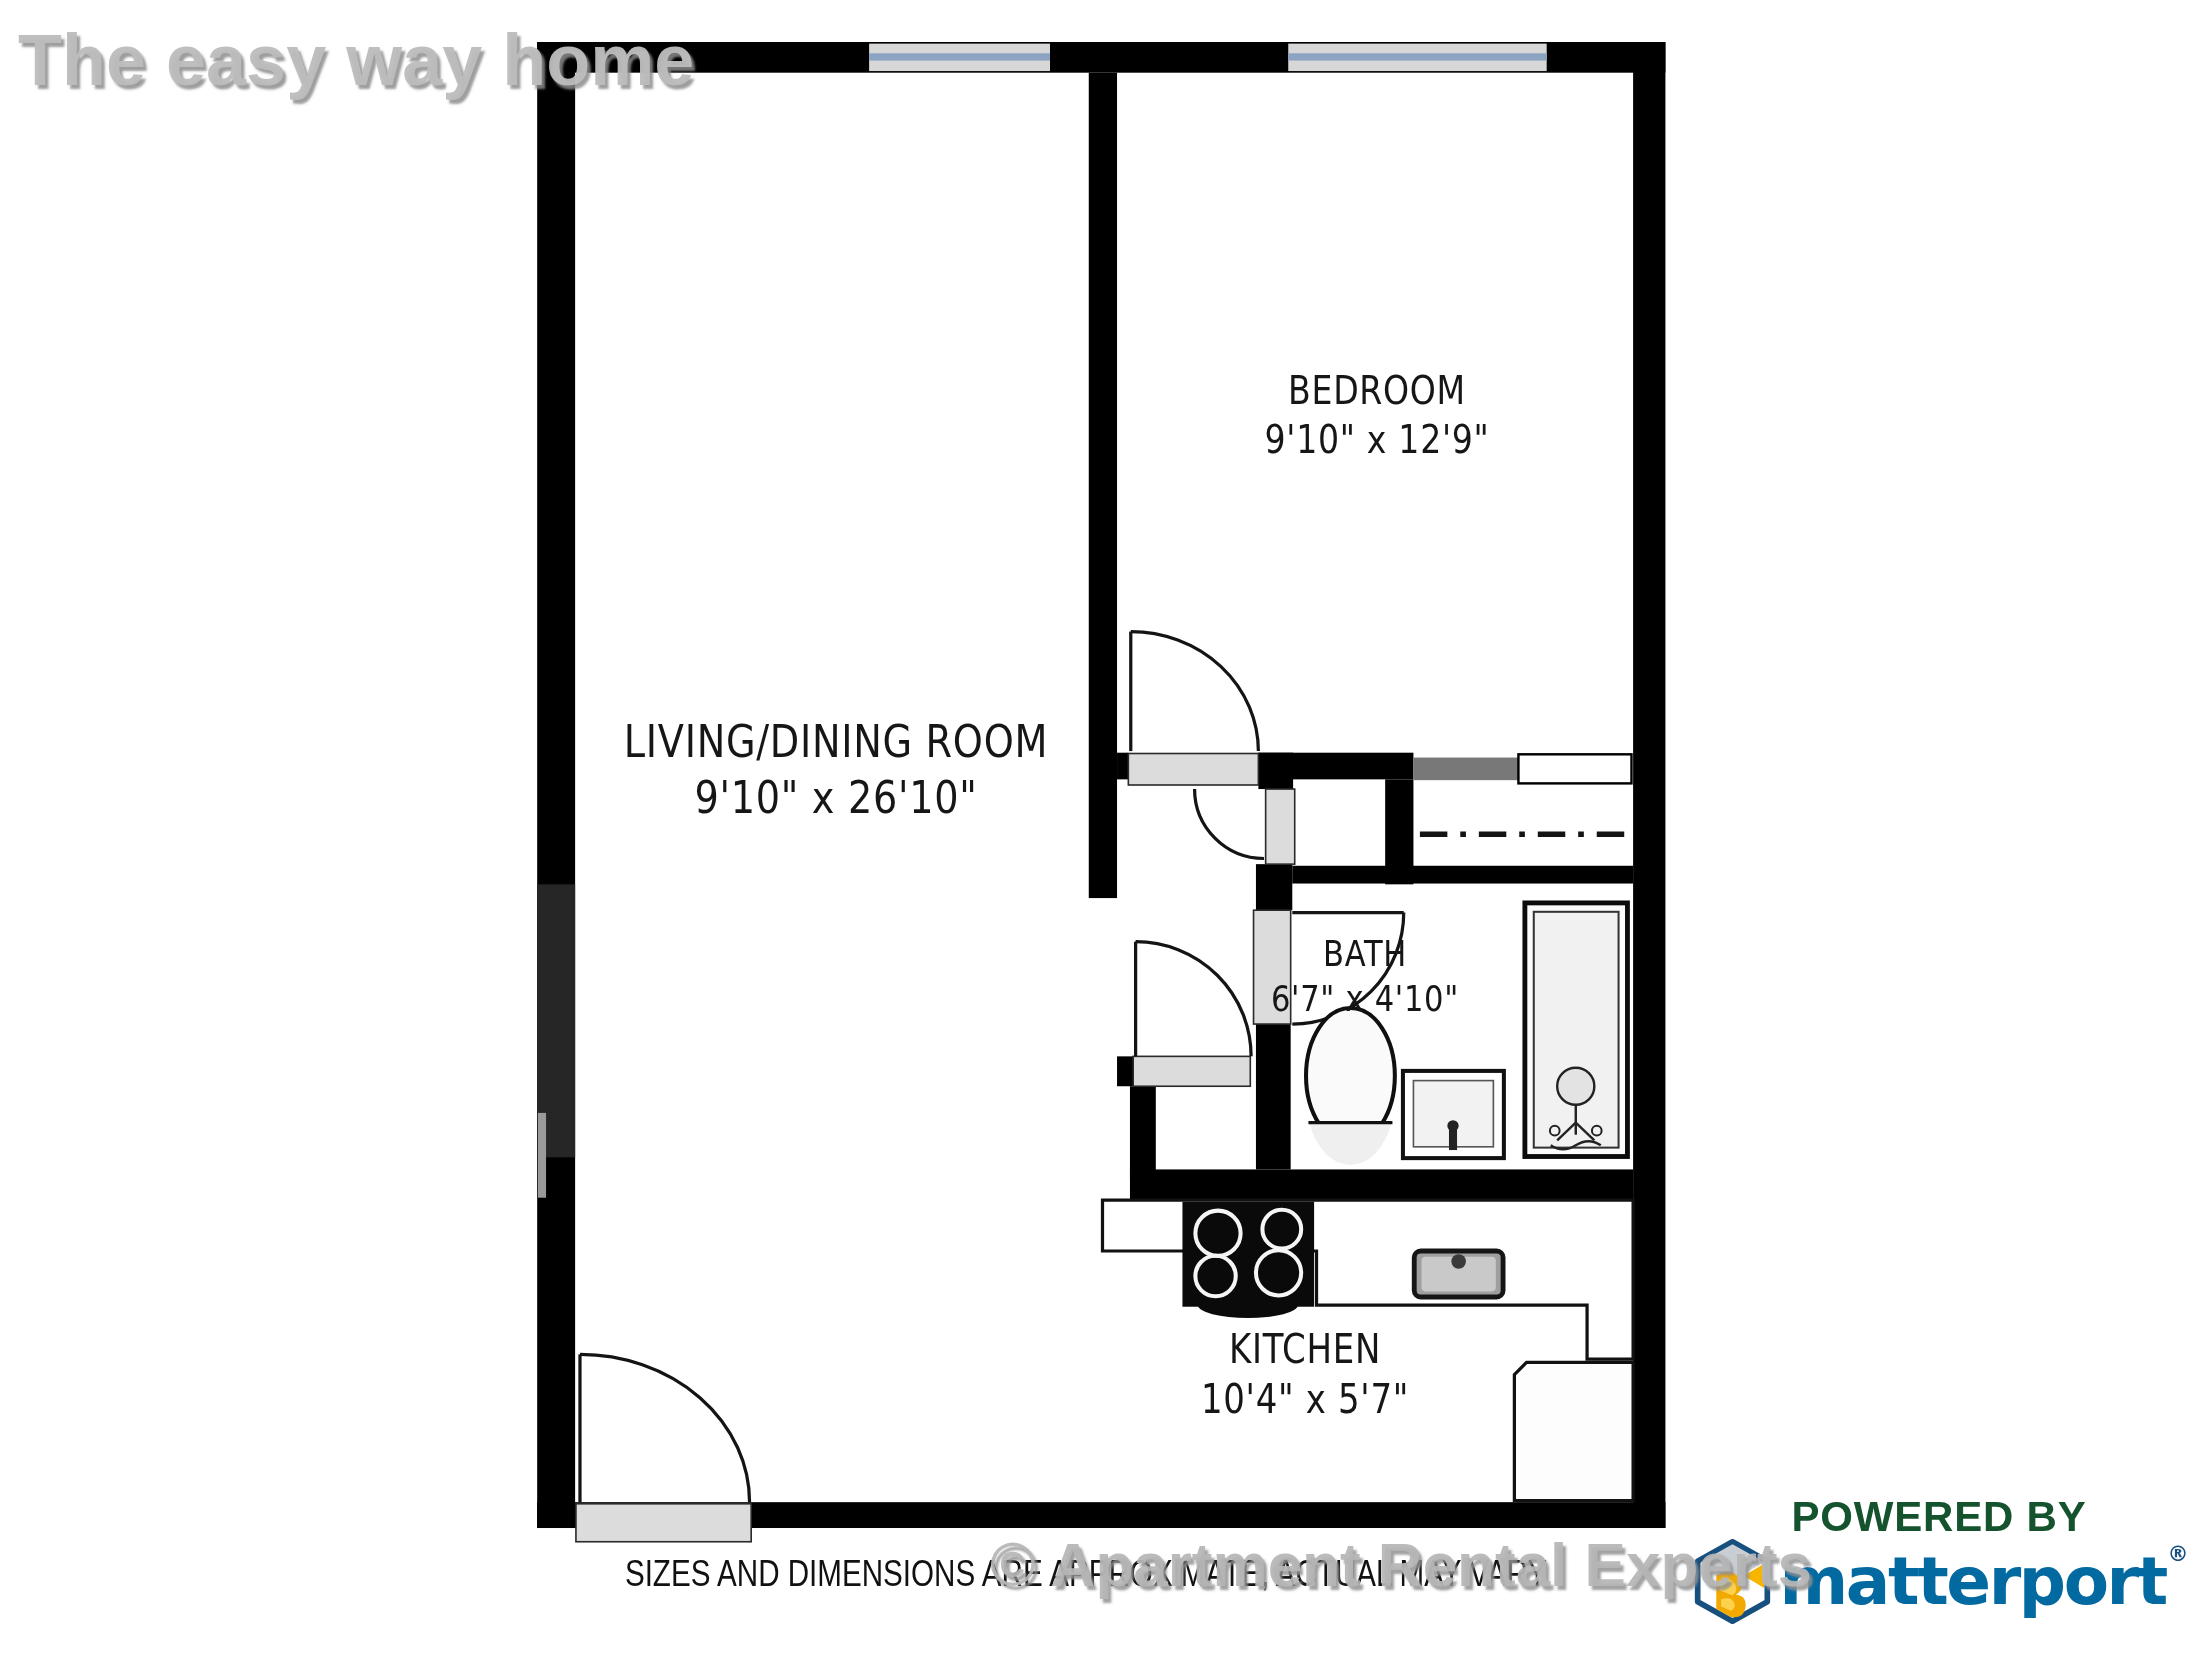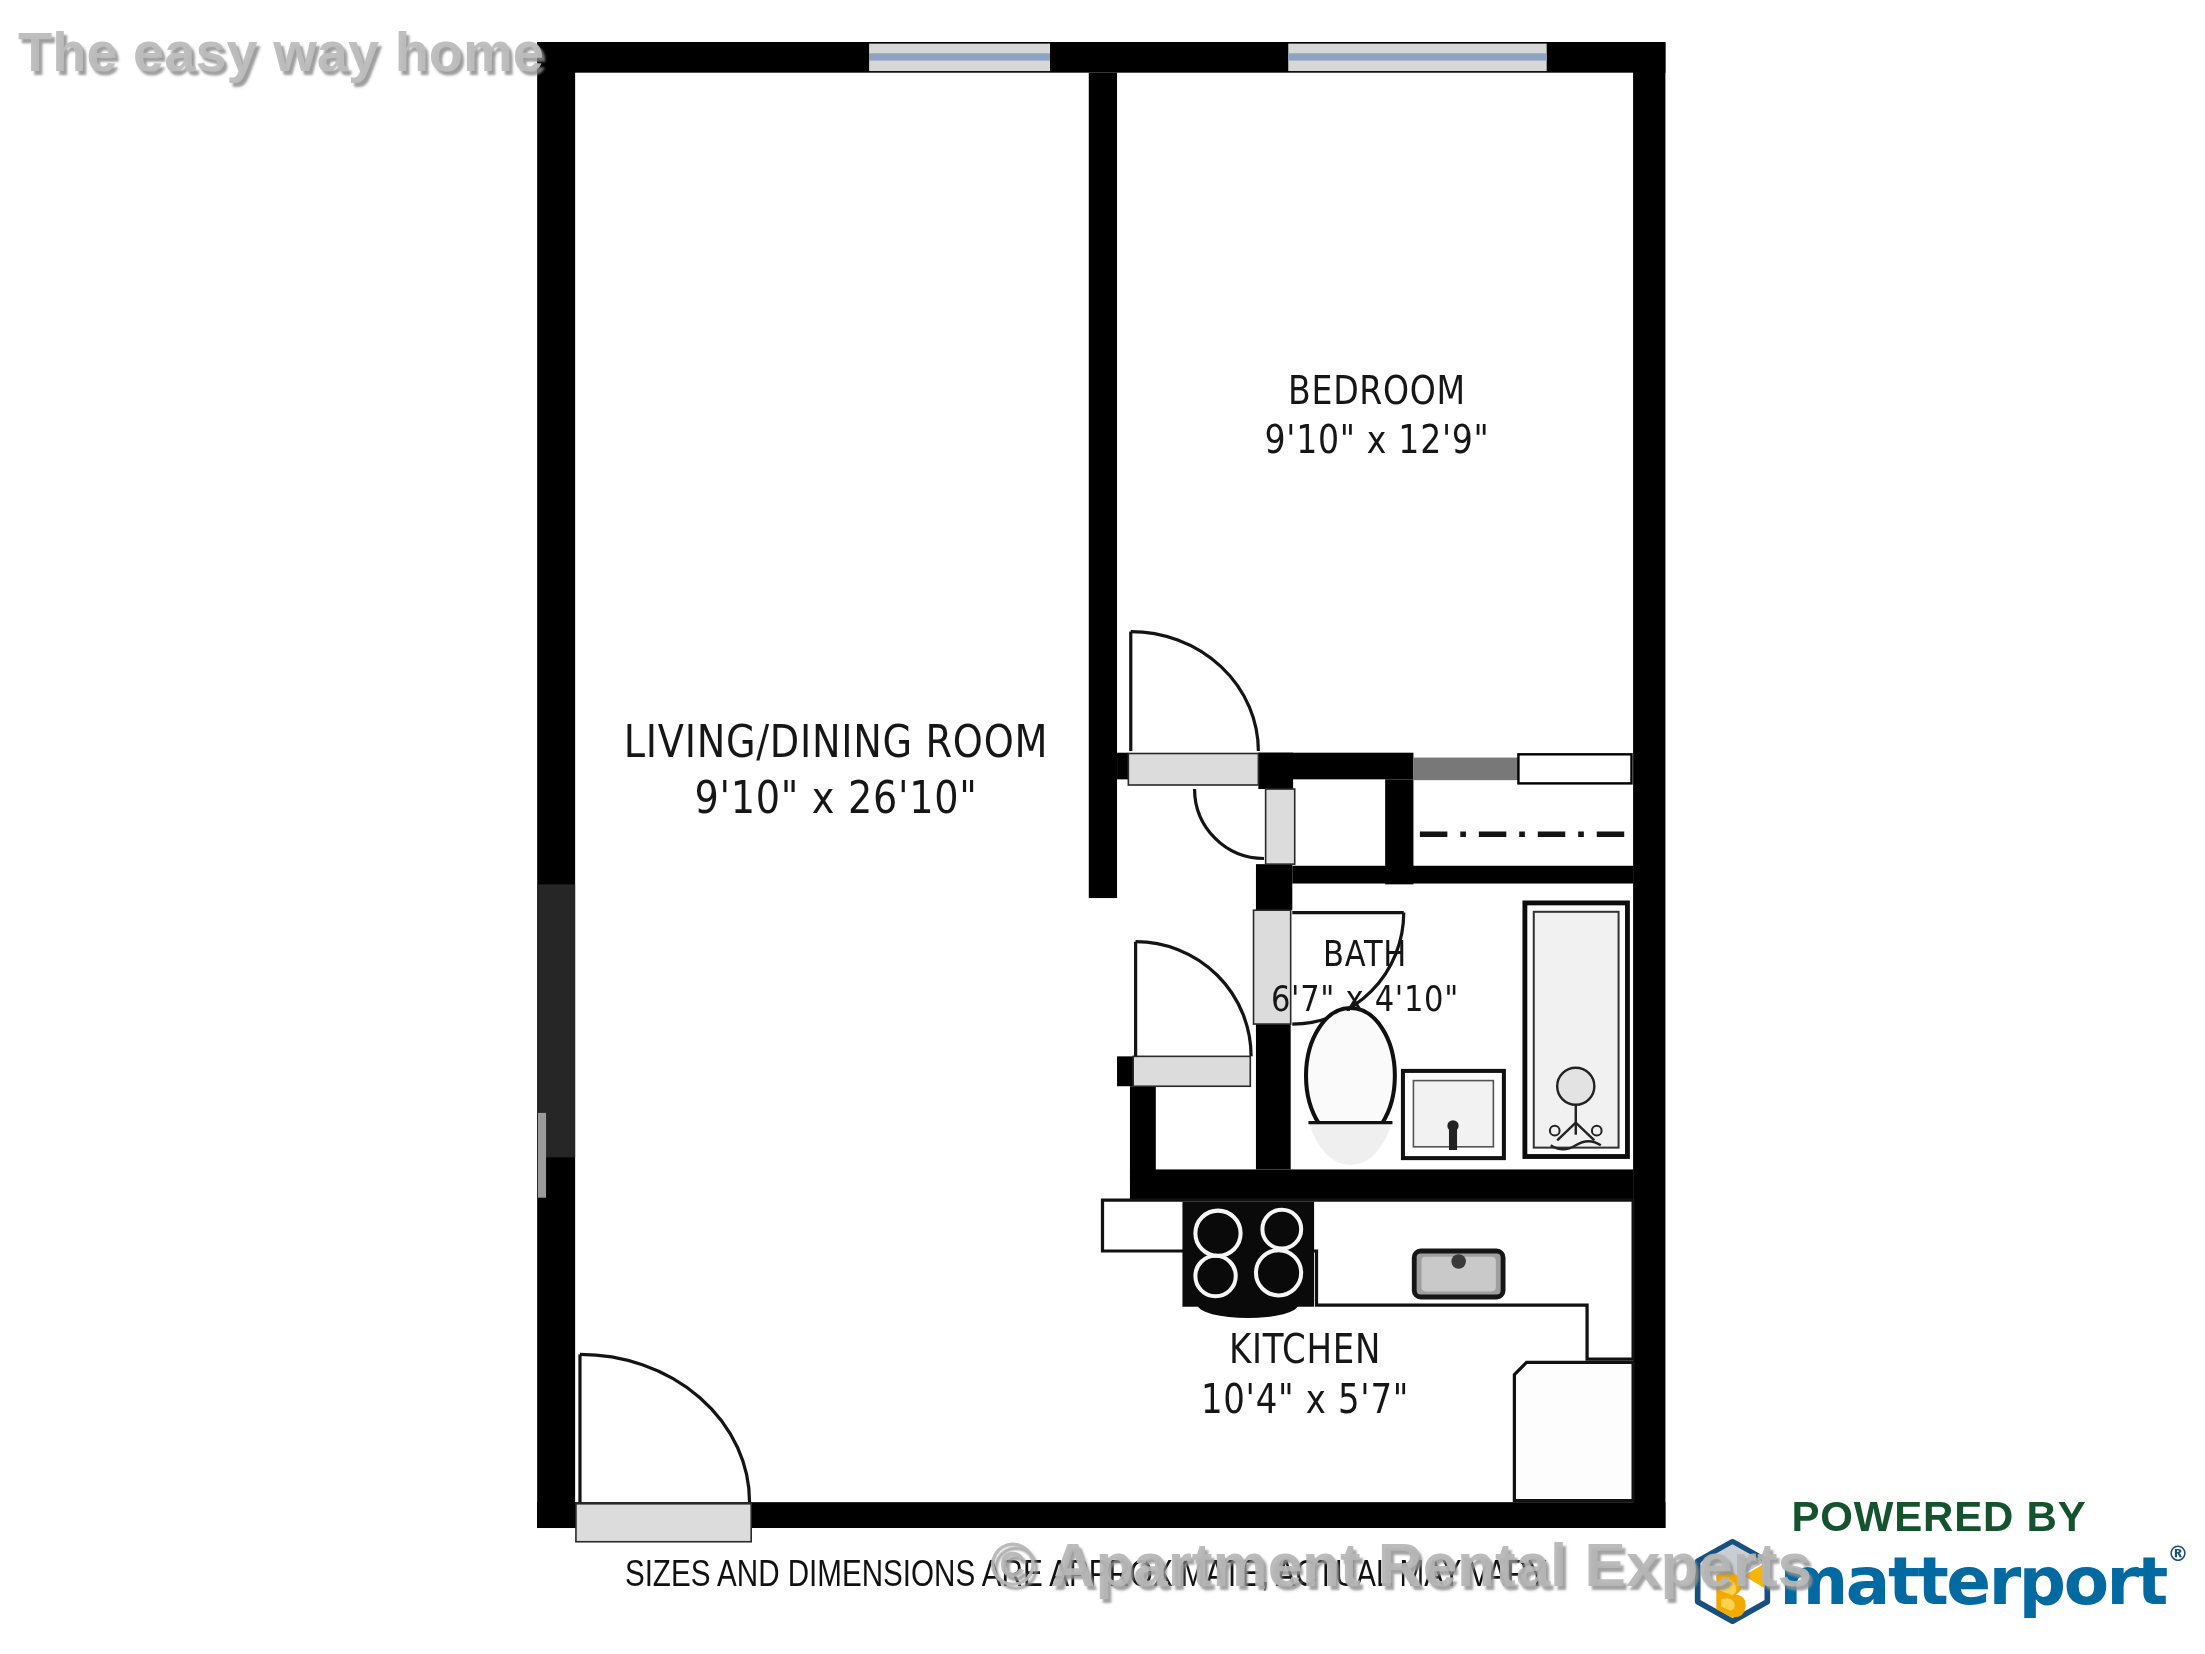--- a/index.html
+++ b/index.html
@@ -8,21 +8,21 @@
   svg.plan{position:absolute;left:0;top:0;}
   .lbl{position:absolute;color:#161616;text-align:center;white-space:nowrap;
        transform:translate(-50%,-50%) scaleX(0.85);line-height:1.25;letter-spacing:0.8px;}
   .lbl .nm{display:block;}
   .lbl .dm{display:block;}
   .lbl-living{font-size:45px;}
   .lbl-bedroom{font-size:39px;}
   .lbl-bath{font-size:36px;}
   .lbl-kitchen{font-size:40px;}
   .wm-top{position:absolute;left:18px;top:19.4px;font-family:"Liberation Sans",sans-serif;
-          font-weight:bold;font-size:56px;color:rgba(188,188,188,0.96);
+          font-weight:bold;font-size:72px;color:rgba(188,188,188,0.96);
           text-shadow:3.2px 4px 2.4px rgba(140,140,140,0.85);white-space:nowrap;z-index:60;text-align:right;}
   .wm-bottom{position:absolute;left:990px;top:1529px;font-family:"Liberation Sans",sans-serif;
           font-weight:bold;font-size:62px;color:rgba(182,182,182,0.93);
           text-shadow:3.2px 4px 2.4px rgba(145,145,145,0.85);white-space:nowrap;z-index:55;}
   .disclaimer{position:absolute;left:1086px;top:1574px;transform:translate(-50%,-50%) scaleX(0.8);
           font-family:"Liberation Sans",sans-serif;font-size:37px;color:#111;
           white-space:nowrap;z-index:20;}
   .powered{position:absolute;left:1939px;top:1517px;transform:translate(-50%,-50%);
           font-family:"Liberation Sans",sans-serif;font-weight:bold;font-size:42px;
           color:#14532d;letter-spacing:0.8px;white-space:nowrap;z-index:40;}

